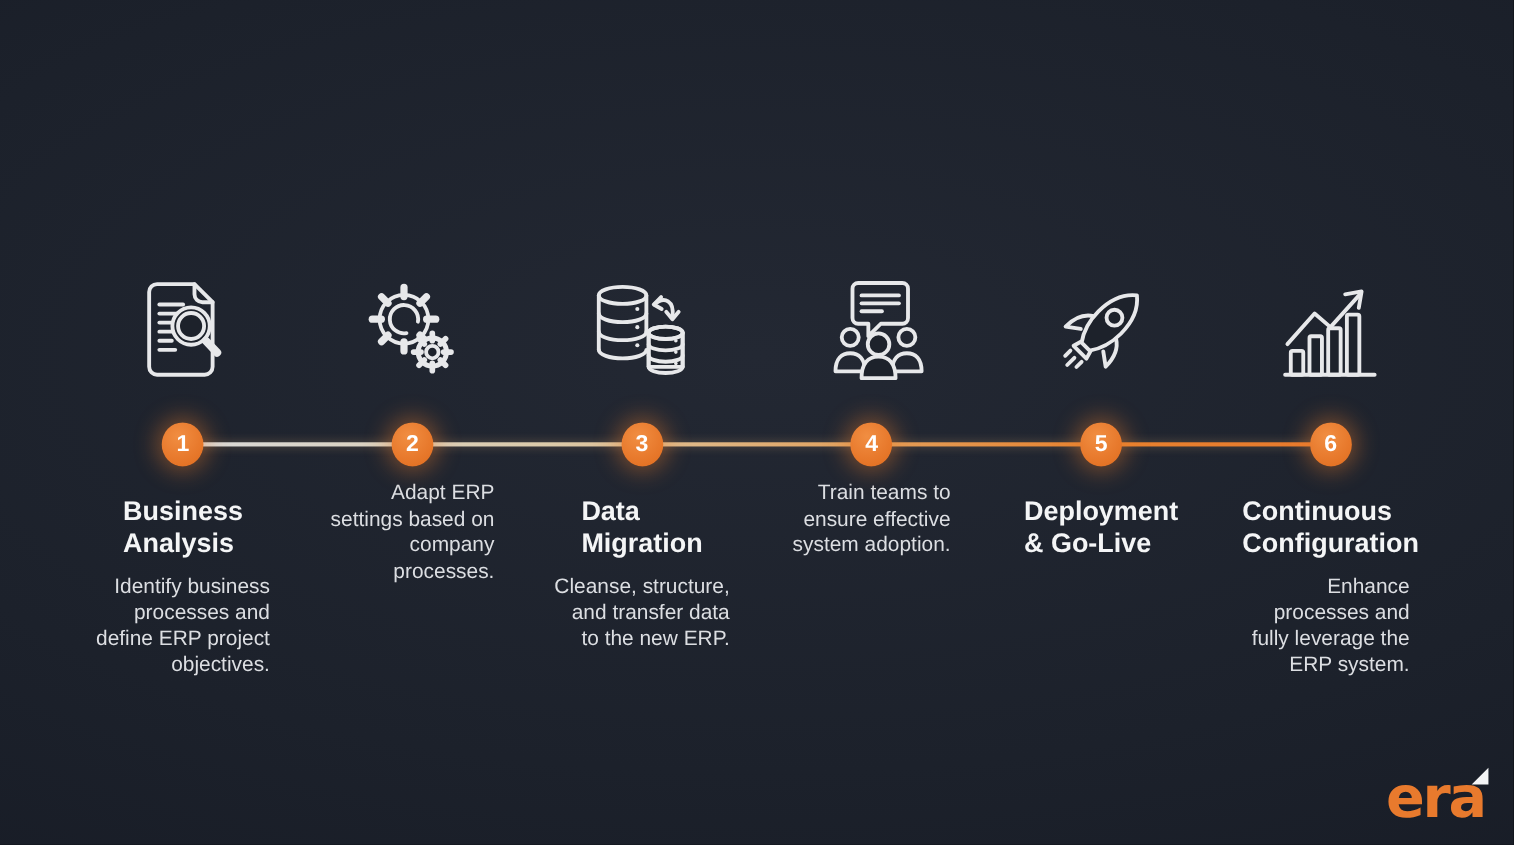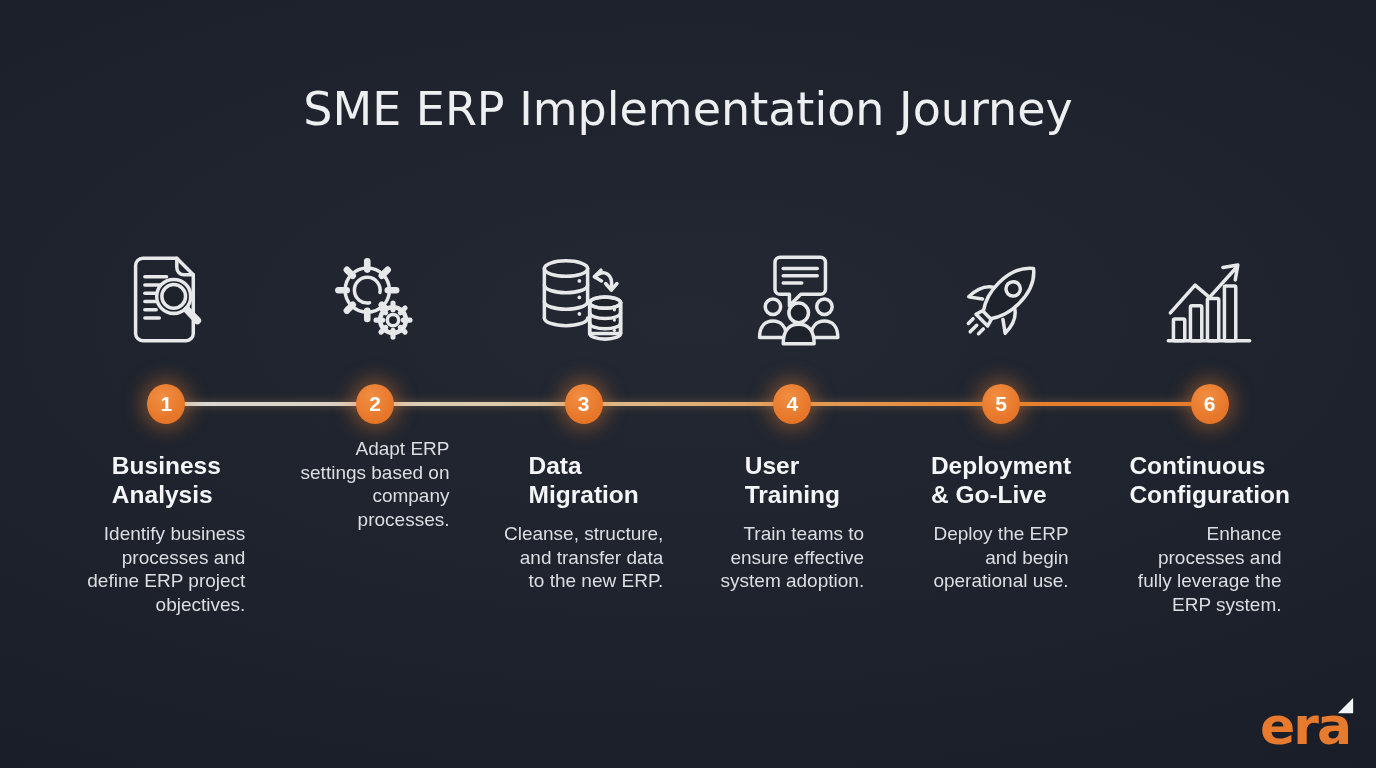--- a/index.html
+++ b/index.html
@@ -52,21 +52,20 @@
     font-family:"DejaVu Sans",sans-serif;font-weight:bold;font-size:52px;
     color:#e87a2d;letter-spacing:-2px;
   }
   .logo .arrow{position:absolute;right:-5px;top:-3px;}
 </style>
 </head>
 <body>
 
 <div class="canvas">
 
-  <div class="title">SME ERP Implementation Journey</div>
 
   <div class="timeline"></div>
 
   <div class="steps">
 
     <div class="step">
       <div class="icon-box">
         <svg class="icon" viewBox="0 0 100 100">
           <path d="M60 9 H27 a7 7 0 0 0 -7 7 v66 a7 7 0 0 0 7 7 h42 a7 7 0 0 0 7 -7 V25 Z"></path>
           <path d="M60 9 v9 a7 7 0 0 0 7 7 h9"></path>
@@ -168,22 +167,20 @@
           <line x1="41" y1="33" x2="59" y2="33"></line>
           <circle cx="31" cy="56" r="7.5"></circle>
           <circle cx="81" cy="56" r="7.5"></circle>
           <path d="M18 86 C18 75 23.5 70 31 70 C38.5 70 44 75 44 86 Z"></path>
           <path d="M68 86 C68 75 73.5 70 81 70 C88.5 70 94 75 94 86 Z"></path>
           <circle class="fill" cx="56" cy="62" r="9.5"></circle>
           <path class="fill" d="M41 92 C41 79 47 73 56 73 C65 73 71 79 71 92 Z"></path>
         </svg>
       </div>
       <div class="num">4</div>
-      <div class="step-title">User
-Training</div>
       <div class="step-desc">Train teams to
 ensure effective
 system adoption.</div>
     </div>
 
     <div class="step">
       <div class="icon-box">
         <svg class="icon" viewBox="0 0 100 100">
           <g transform="rotate(45 50 50)">
             <path d="M36 46 C28 51 25 60 25 70 L36 62"></path>
@@ -193,23 +190,20 @@
             <path d="M44 70 L42 77 H58 L56 70"></path>
             <line x1="50" y1="84" x2="50" y2="93"></line>
             <line x1="43" y1="82" x2="43" y2="88.5"></line>
             <line x1="57" y1="82" x2="57" y2="88.5"></line>
           </g>
         </svg>
       </div>
       <div class="num">5</div>
       <div class="step-title">Deployment
 &amp; Go-Live</div>
-      <div class="step-desc">Deploy the ERP
-and begin
-operational use.</div>
     </div>
 
     <div class="step">
       <div class="icon-box">
         <svg class="icon" viewBox="0 0 100 100">
           <polyline points="12 62 36 35 50 47 77 17"></polyline>
           <polyline points="63 18 77.5 15.5 75 30"></polyline>
           <rect class="fill" x="15" y="68" width="11" height="21" rx="1.5"></rect>
           <rect class="fill" x="31.5" y="55" width="11" height="34" rx="1.5"></rect>
           <rect class="fill" x="48" y="48" width="11" height="41" rx="1.5"></rect>

